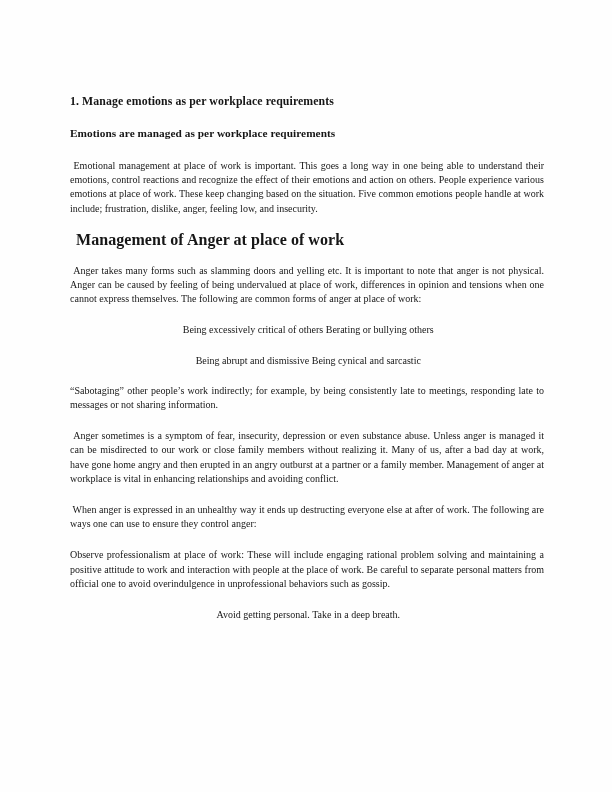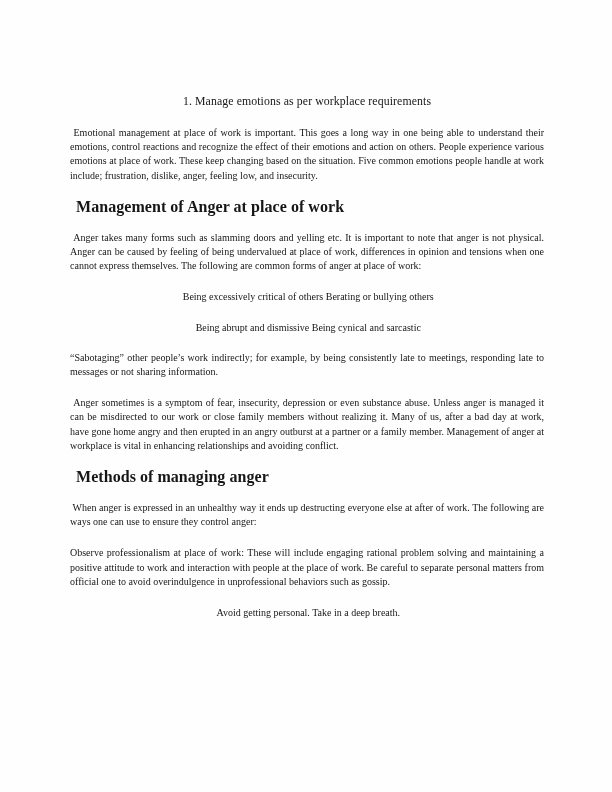--- a/index.html
+++ b/index.html
@@ -18,25 +18,24 @@
     -webkit-font-smoothing: antialiased;
   }
   .content {
     position: absolute;
     left: 70px;
     top: 94px;
     width: 474px;
   }
   .h-main {
     font-size: 11.8px;
-    font-weight: normal;
+    font-weight: bold;
     line-height: 14px;
     margin: 0 0 18px 0;
     letter-spacing: 0.1px;
-    text-align: center;
   }
   .h-sub {
     font-size: 11.3px;
     font-weight: bold;
     line-height: 14px;
     margin: 0 0 19px 0;
     letter-spacing: 0.05px;
   }
   .h-section {
     font-size: 16px;
@@ -65,36 +64,36 @@
   }
 </style>
 </head>
 <body>
 
 <div class="page">
   <div class="content">
 
     <h1 class="h-main">1. Manage emotions as per workplace requirements</h1>
 
+    <h2 class="h-sub">Emotions are managed as per workplace requirements</h2>
 
     <p class="body"> Emotional management at place of work is important. This goes a long way in one being able to understand their emotions, control reactions and recognize the effect of their emotions and action on others. People experience various emotions at place of work. These keep changing based on the situation. Five common emotions people handle at work include; frustration, dislike, anger, feeling low, and insecurity.</p>
 
     <h3 class="h-section">Management of Anger at place of work</h3>
 
     <p class="body"> Anger takes many forms such as slamming doors and yelling etc. It is important to note that anger is not physical. Anger can be caused by feeling of being undervalued at place of work, differences in opinion and tensions when one cannot express themselves. The following are common forms of anger at place of work:</p>
 
     <p class="body tight flush"> Being excessively critical of others Berating or bullying others</p>
 
     <p class="body tight flush"> Being abrupt and dismissive Being cynical and sarcastic</p>
 
     <p class="body">“Sabotaging” other people’s work indirectly; for example, by being consistently late to meetings, responding late to messages or not sharing information.</p>
 
     <p class="body"> Anger sometimes is a symptom of fear, insecurity, depression or even substance abuse. Unless anger is managed it can be misdirected to our work or close family members without realizing it. Many of us, after a bad day at work, have gone home angry and then erupted in an angry outburst at a partner or a family member. Management of anger at workplace is vital in enhancing relationships and avoiding conflict.</p>
 
-    <h3 class="h-section">Methods of managing anger</h3>
 
     <p class="body"> When anger is expressed in an unhealthy way it ends up destructing everyone else at after of work. The following are ways one can use to ensure they control anger:</p>
 
     <p class="body gap-before">Observe professionalism at place of work: These will include engaging rational problem solving and maintaining a positive attitude to work and interaction with people at the place of work. Be careful to separate personal matters from official one to avoid overindulgence in unprofessional behaviors such as gossip.</p>
 
     <p class="body flush"> Avoid getting personal. Take in a deep breath.</p>
 
   </div>
 </div>
 

